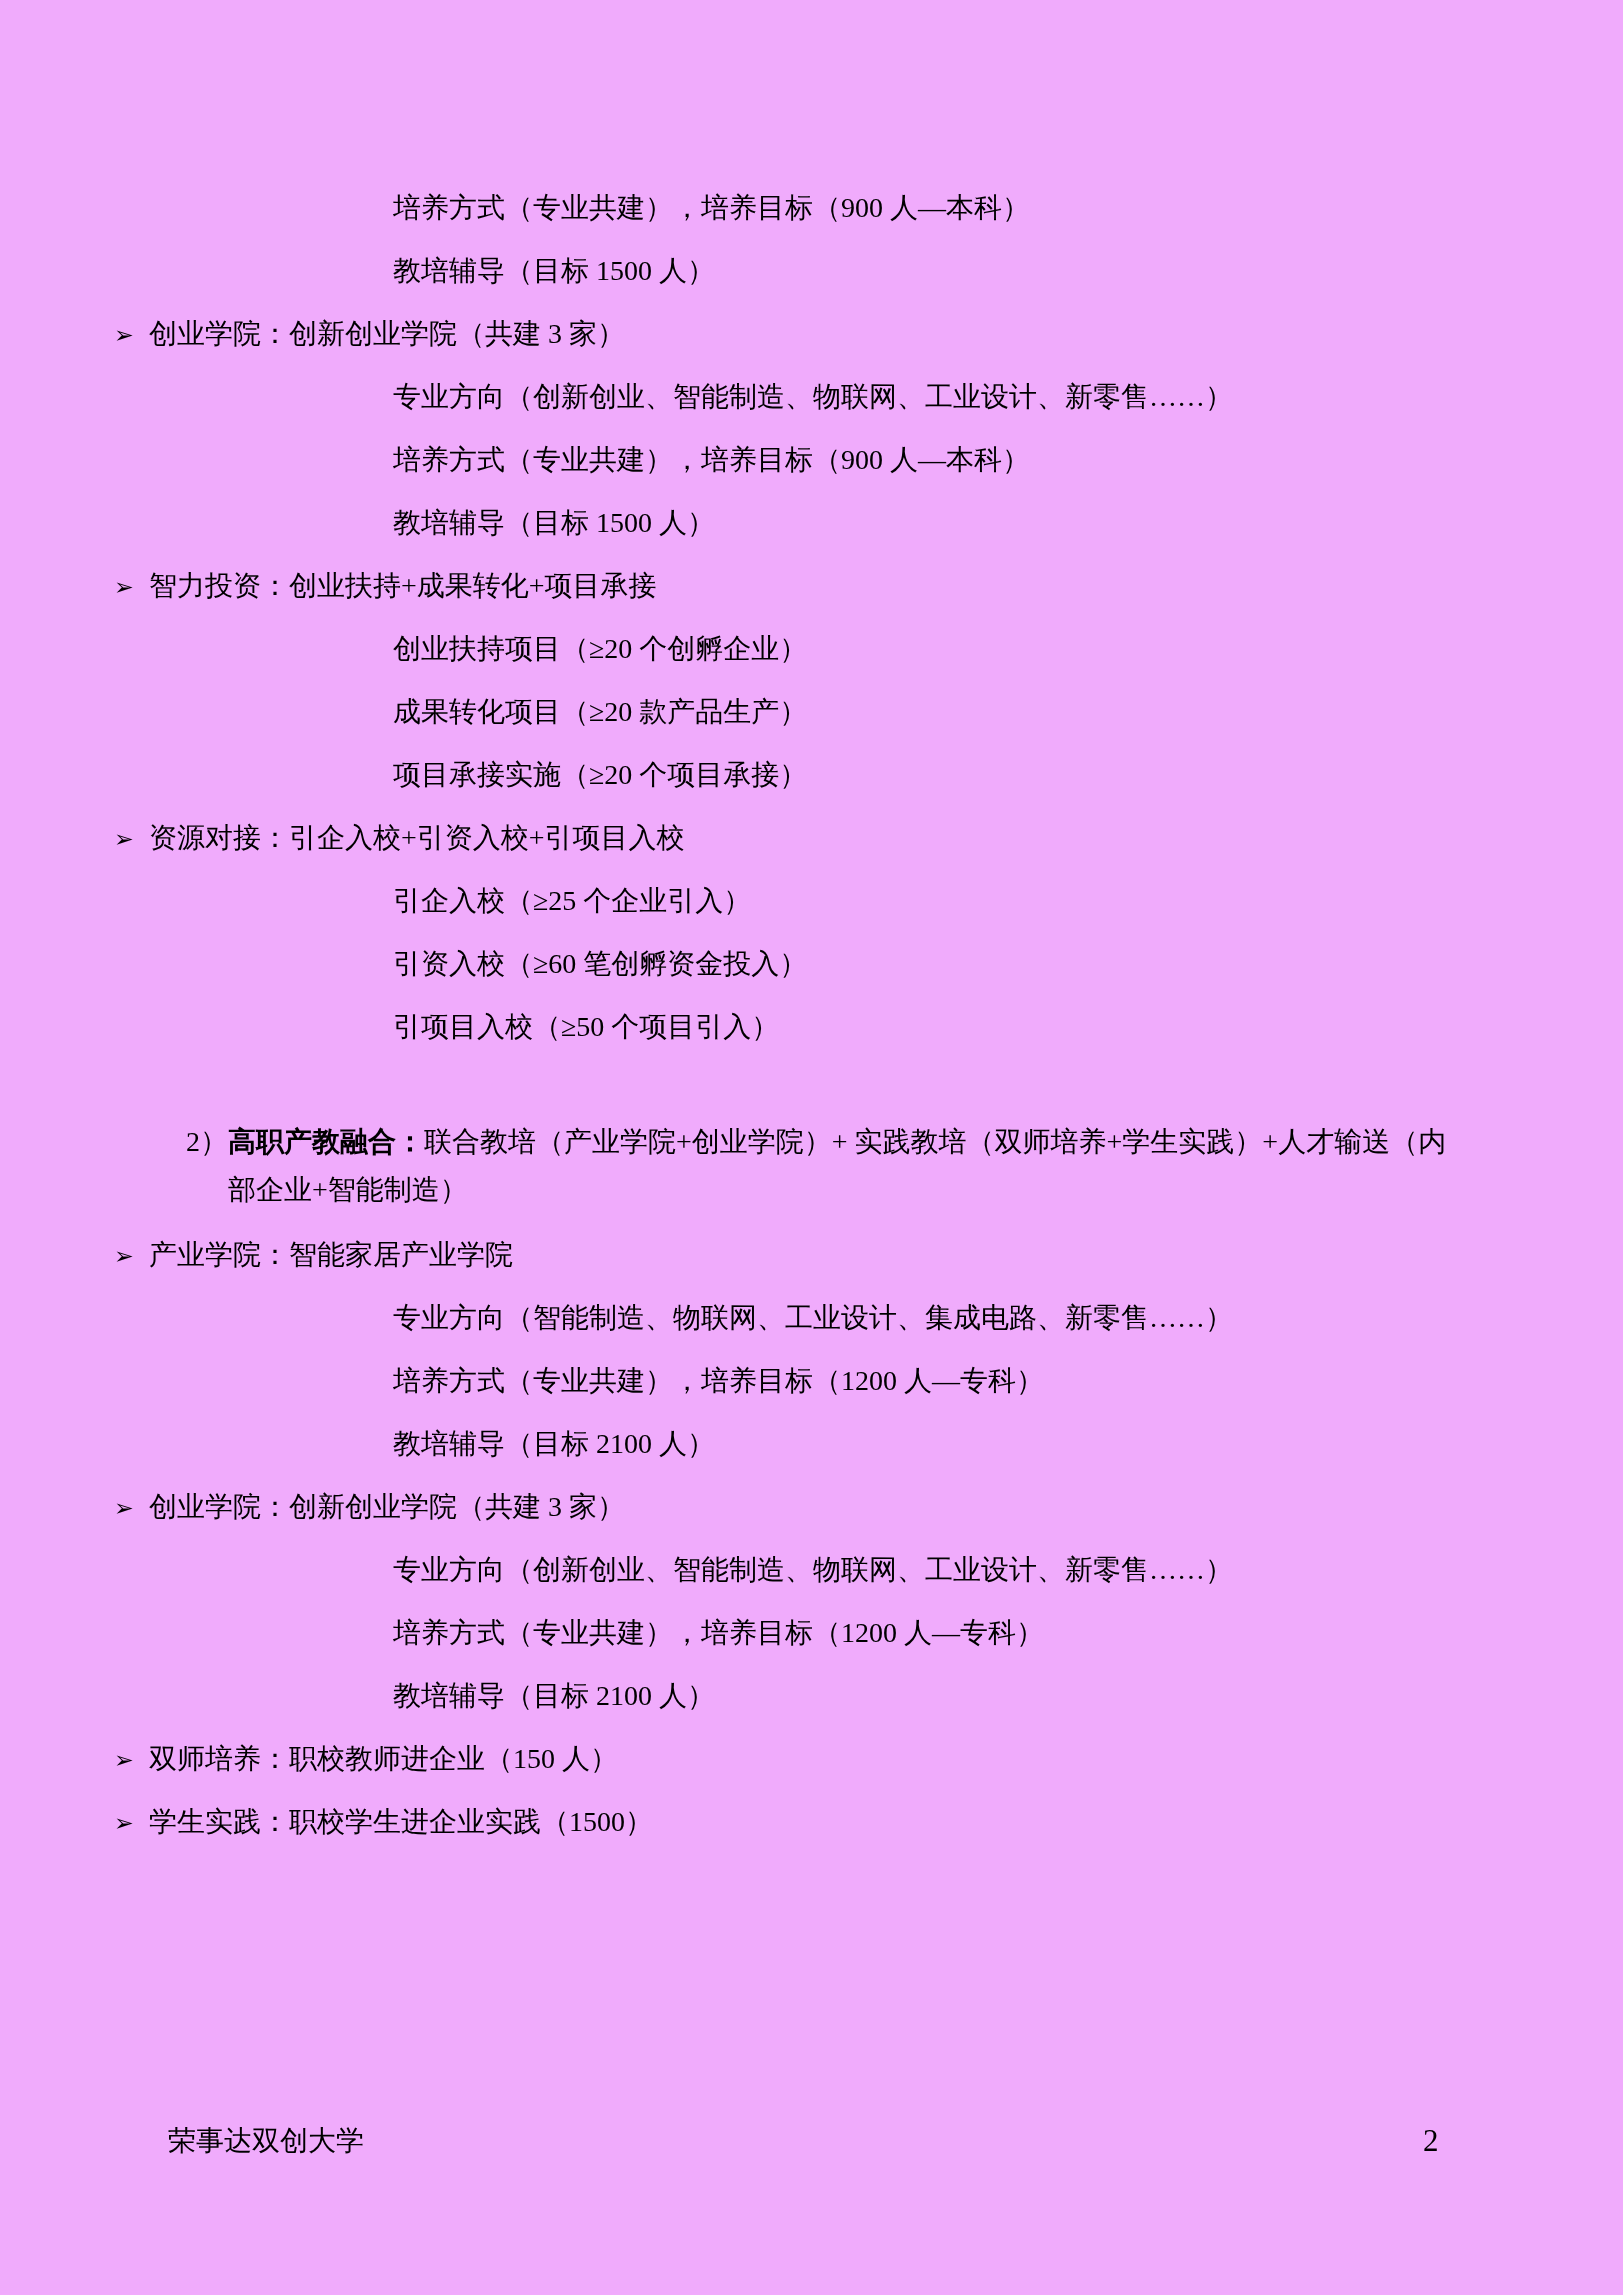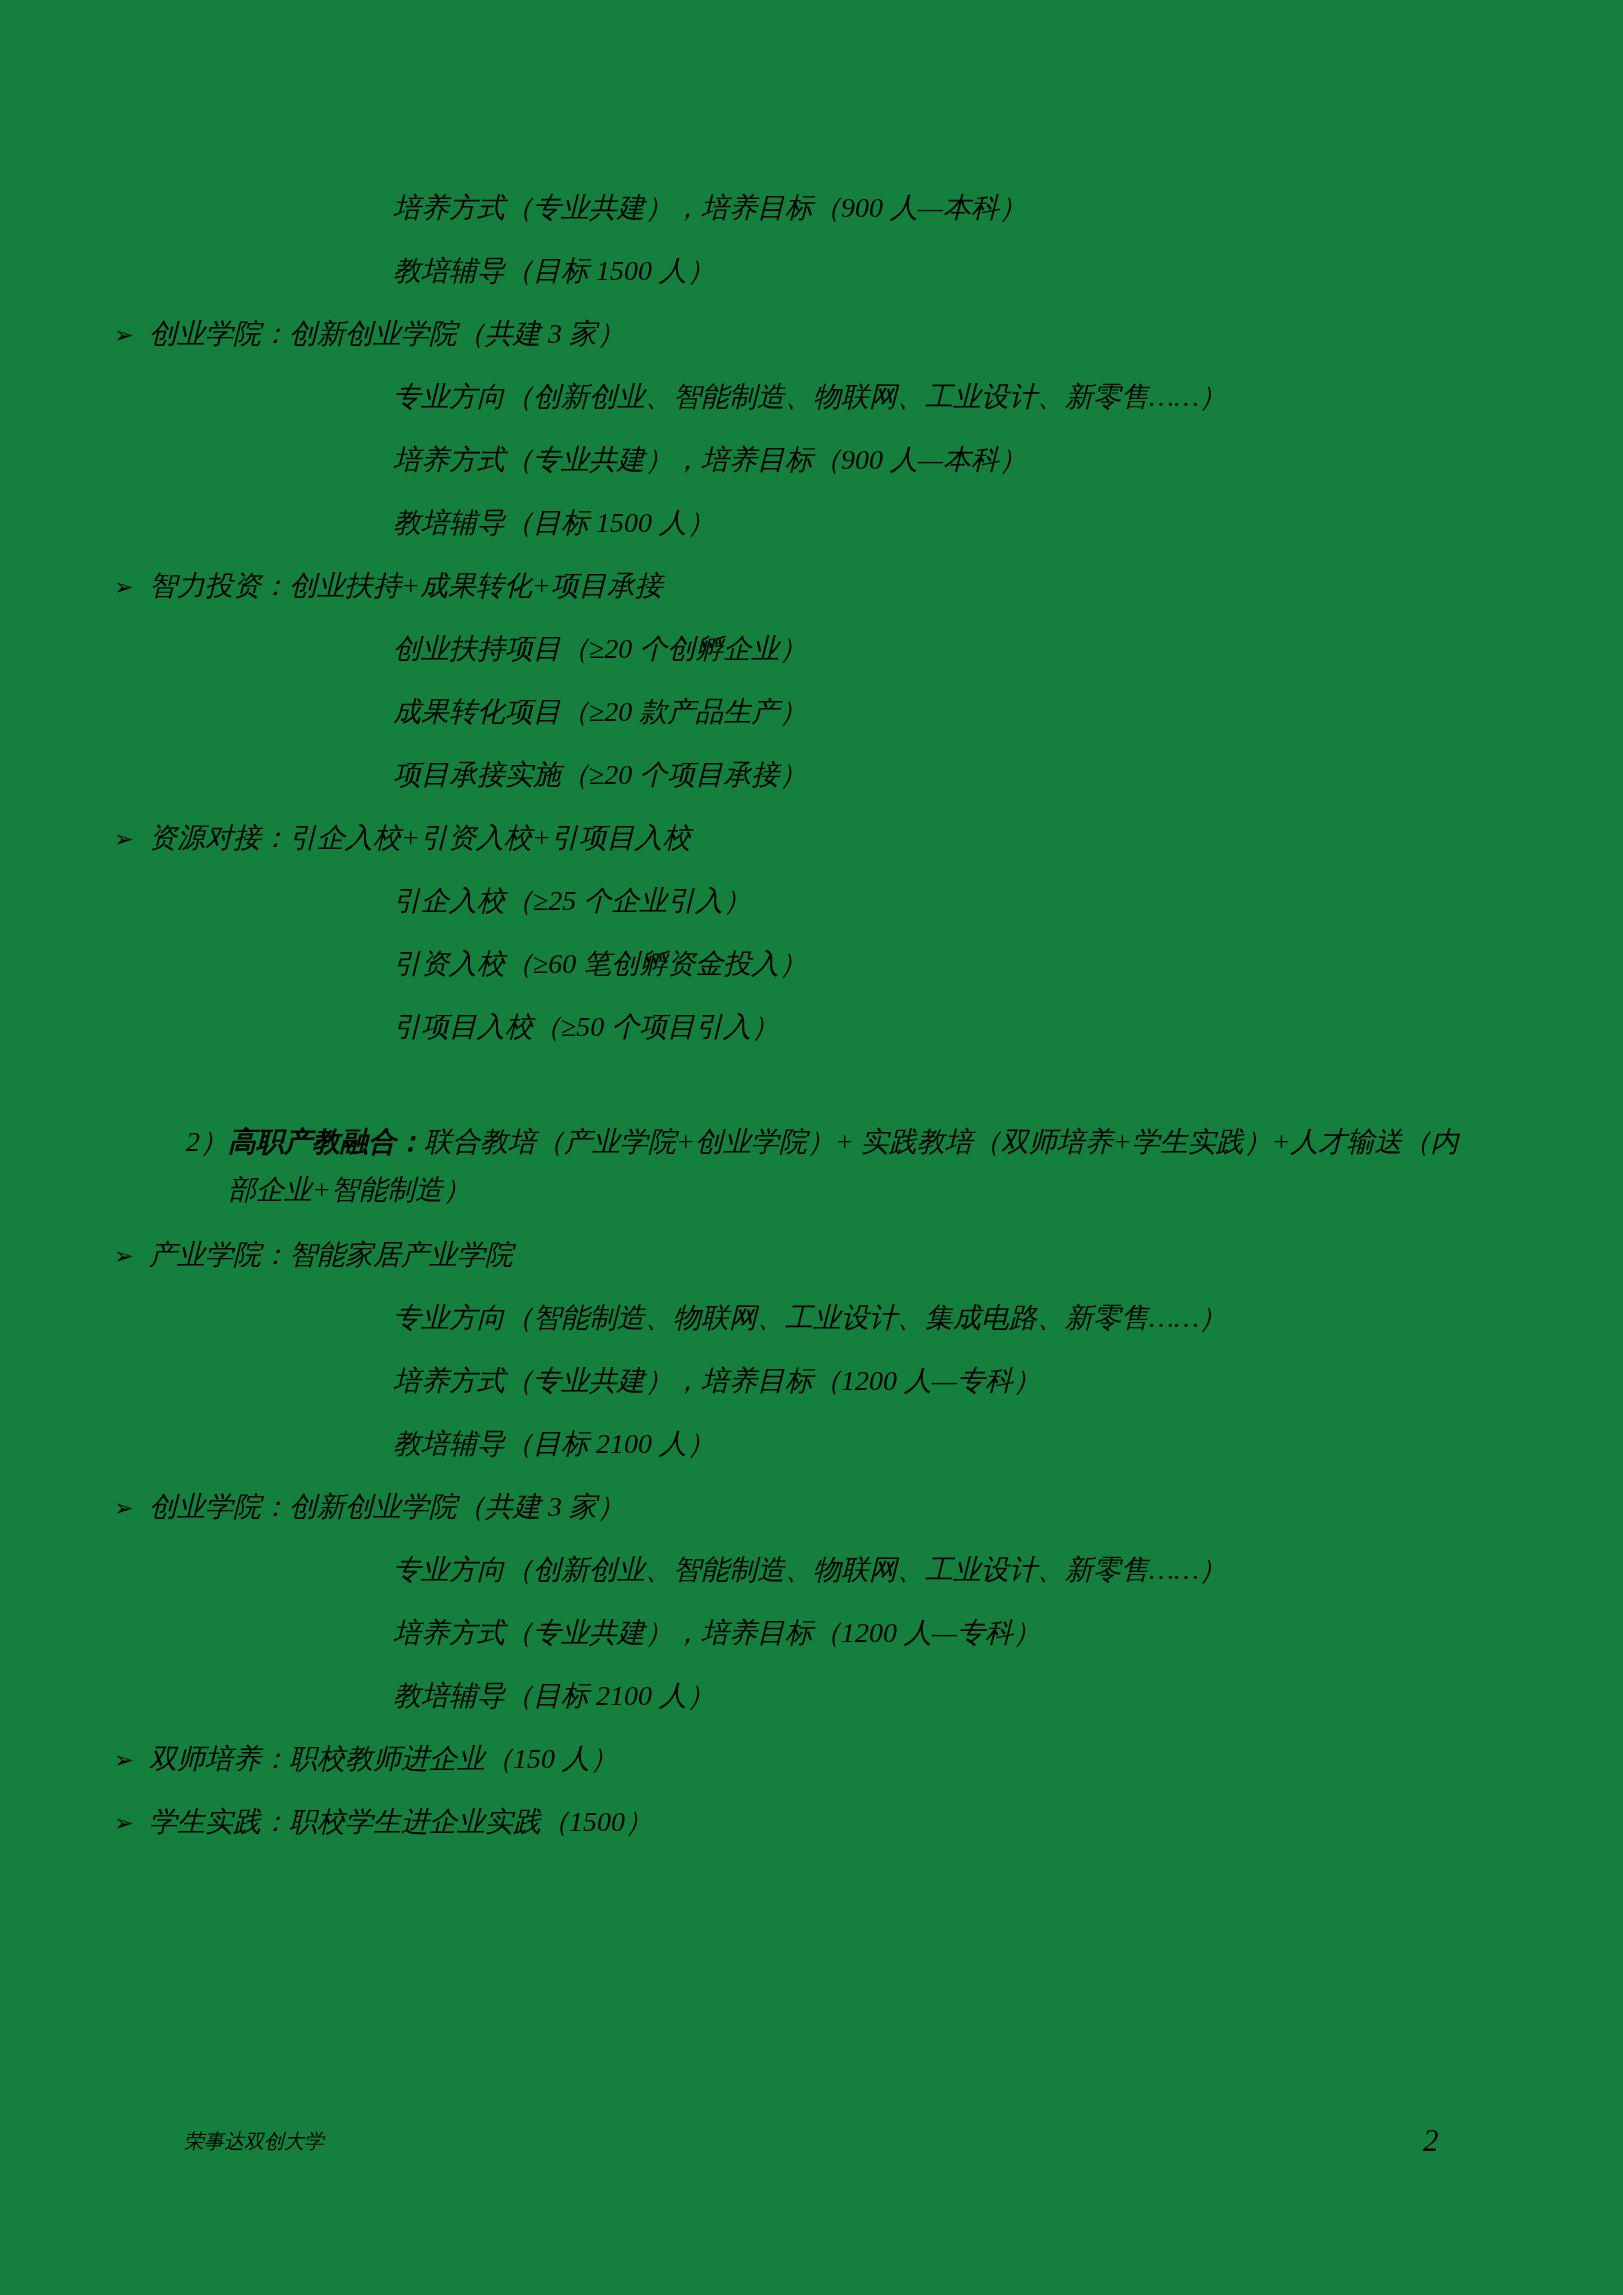--- a/index.html
+++ b/index.html
@@ -4,26 +4,25 @@
 <style>
   html, body {
     margin: 0;
     padding: 0;
     background: #ffffff;
   }
   .page {
     position: relative;
     width: 1624px;
     height: 2295px;
-    background: #15803d;
+    background: #f0abfc;
     color: #000000;
     font-family: "Liberation Serif", "DejaVu Serif", serif;
     font-size: 28px;
     overflow: hidden;
-    font-style: italic;
   }
   .doc-body {
     position: absolute;
     left: 0;
     top: 176px;
     width: 100%;
   }
   .line {
     height: 63px;
     line-height: 63px;
@@ -49,23 +48,23 @@
   .heading .bold { font-weight: bold; text-align: center; }
   .heading-cont {
     height: 48px;
     line-height: 48px;
     margin-bottom: 8.5px;
     margin-left: 228px;
     white-space: nowrap;
   }
   .footer-title {
     position: absolute;
-    left: 184px;
+    left: 168px;
     top: 2129px;
-    font-size: 20px;
+    font-size: 28px;
     line-height: 24px;
   }
   .footer-pagenum {
     position: absolute;
     left: 1423px;
     top: 2125px;
     font-size: 31px;
     line-height: 31px;
   }
 </style>

